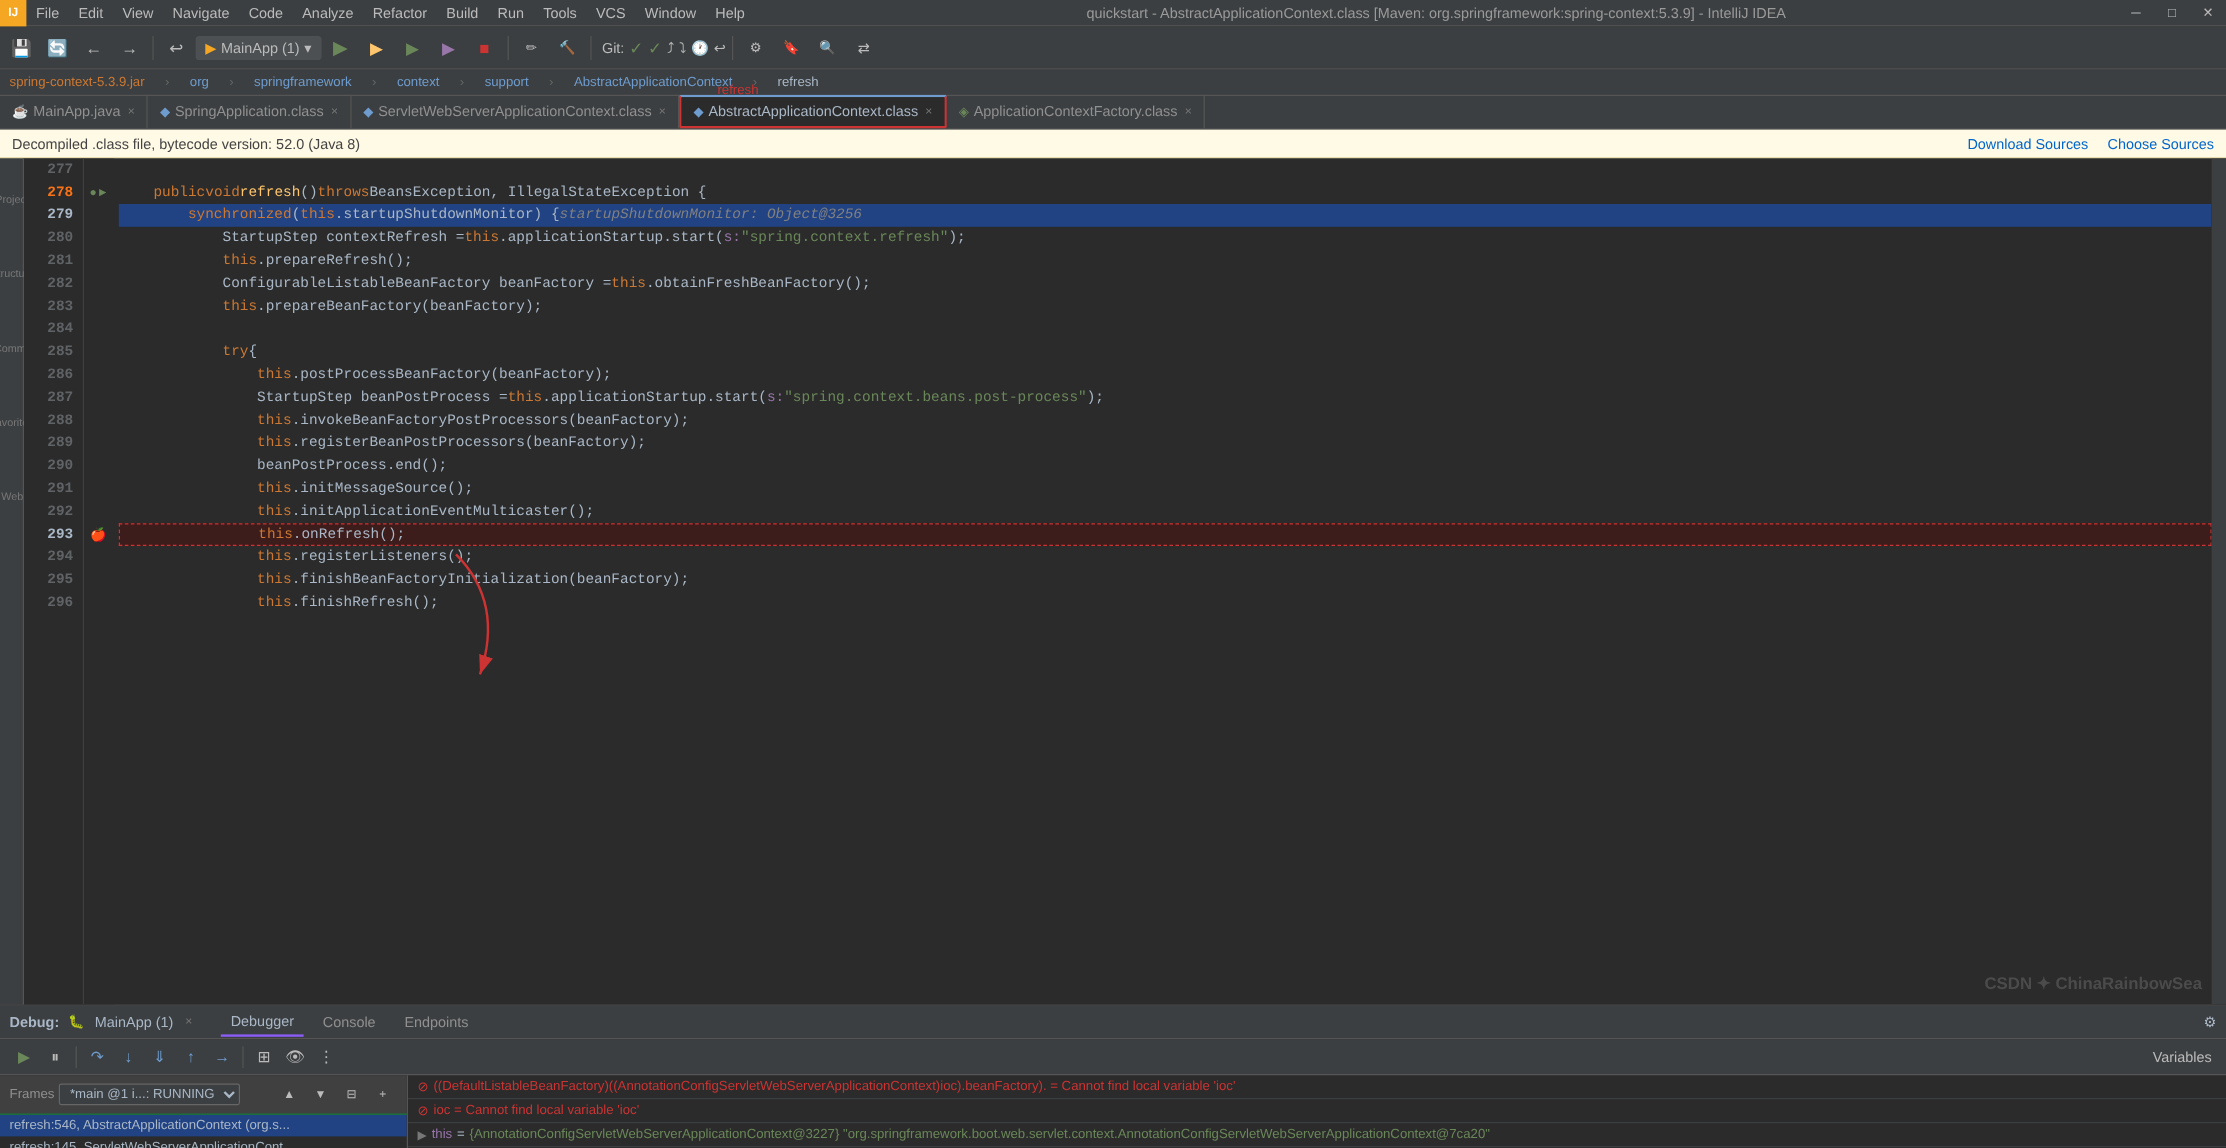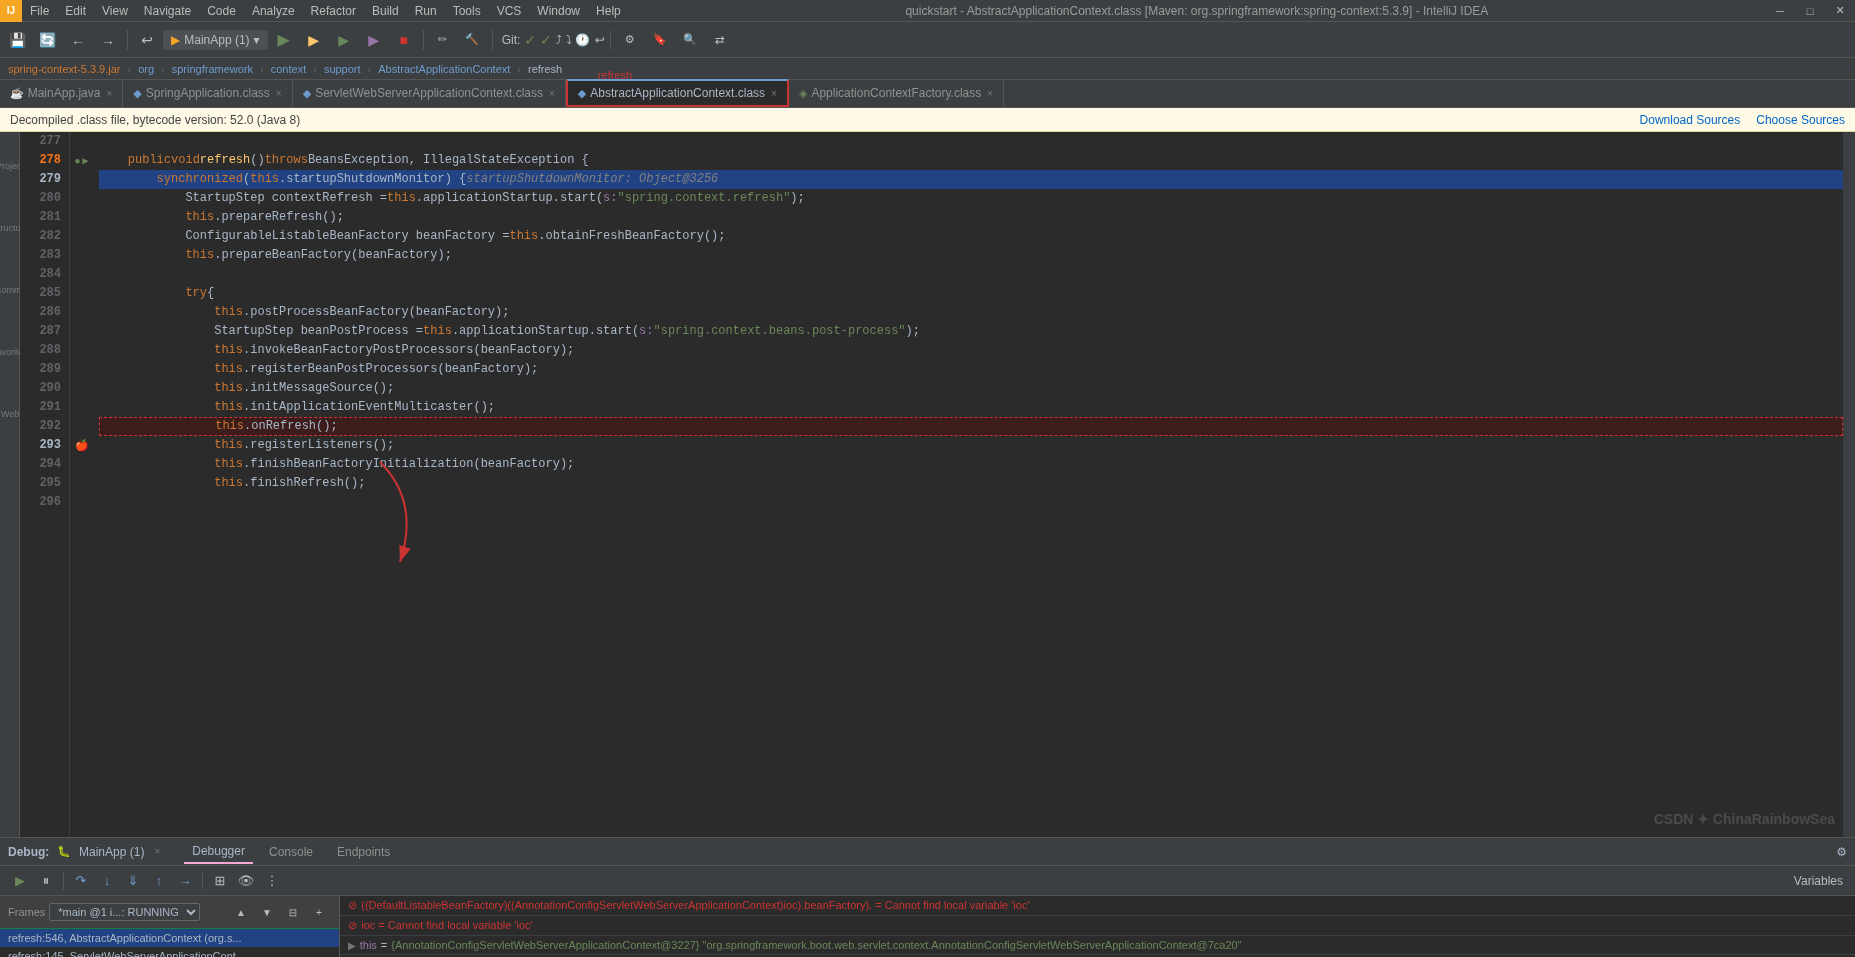--- a/index.html
+++ b/index.html
@@ -18,21 +18,21 @@
     #toolbar { background: #3c3f41; height: 36px; display: flex; align-items: center; padding: 0 4px; border-bottom: 1px solid #555; gap: 2px; }
     .toolbar-btn { width: 28px; height: 28px; display: flex; align-items: center; justify-content: center; border-radius: 3px; cursor: pointer; color: #bbb; font-size: 14px; }
     .toolbar-sep { width: 1px; height: 20px; background: #555; margin: 0 3px; }
     .run-config { background: #4c5052; border-radius: 3px; padding: 3px 8px; display: flex; align-items: center; gap: 4px; cursor: pointer; color: #bbb; font-size: 12px; }
     .run-btn { color: #6a8759; font-size: 16px; cursor: pointer; }
     .stop-btn { color: #cc3333; font-size: 14px; cursor: pointer; }
     .git-section { display: flex; align-items: center; gap: 4px; color: #bbb; font-size: 12px; margin-left: 4px; }
     .git-icon { color: #6a8759; font-size: 14px; }
 
     
-    #breadcrumb { background: #3c3f41; height: 22px; display: flex; align-items: center; padding: 0 8px; border-bottom: 1px solid #555; font-size: 11px; color: #6e9cce; gap: 6px; }
+    #breadcrumb { background: #3c3f41; height: 22px; display: flex; align-items: center; padding: 0 8px; border-bottom: 1px solid #555; font-size: 11px; color: #6e9cce; gap: 16px; }
     #breadcrumb .sep { color: #666; margin: 0 1px; }
     #breadcrumb .item { color: #6e9cce; cursor: pointer; }
     #breadcrumb .file-item { color: #a9b7c6; }
 
     
     #tabs { background: #3c3f41; height: 28px; display: flex; align-items: flex-end; border-bottom: 1px solid #555; }
     .tab { display: flex; align-items: center; padding: 4px 10px; font-size: 12px; cursor: pointer; color: #909090; border-right: 1px solid #555; height: 28px; gap: 4px; }
     .tab.active { background: #2b2b2b; color: #a9b7c6; border-top: 2px solid #6e9cce; }
     .tab .close-btn { font-size: 10px; color: #777; margin-left: 2px; cursor: pointer; }
     .tab-icon { font-size: 11px; }
@@ -79,21 +79,21 @@
     .fn { color: #ffc66d; }
     .str { color: #6a8759; }
     .cmt { color: #808080; font-style: italic; }
     .var { color: #9876aa; }
     .plain { color: #a9b7c6; }
 
     
     #bottom-panel { height: 170px; background: #2b2b2b; border-top: 1px solid #555; display: flex; flex-direction: column; }
     #debug-tabs { background: #3c3f41; height: 28px; display: flex; align-items: center; padding: 0 8px; border-bottom: 1px solid #555; gap: 8px; }
     .debug-tab { font-size: 12px; color: #909090; cursor: pointer; padding: 4px 8px; display: flex; align-items: center; gap: 4px; }
-    .debug-tab.active { color: #a9b7c6; border-bottom: 2px solid #f9a8d4; }
+    .debug-tab.active { color: #a9b7c6; border-bottom: 2px solid #8b5cf6; }
     .debug-close { font-size: 10px; color: #777; cursor: pointer; margin-left: 2px; }
     #debug-toolbar { background: #3c3f41; height: 30px; display: flex; align-items: center; padding: 0 8px; border-bottom: 1px solid #555; gap: 2px; }
     .debug-btn { width: 24px; height: 24px; display: flex; align-items: center; justify-content: center; color: #bbb; cursor: pointer; font-size: 13px; border-radius: 2px; }
     .debug-sep { width: 1px; height: 18px; background: #555; margin: 0 3px; }
     .variables-label { color: #bbb; font-size: 12px; margin-left: auto; padding-right: 4px; }
 
     #debug-content { display: flex; flex: 1; overflow: hidden; }
 
     #frames-panel { width: 340px; border-right: 1px solid #555; display: flex; flex-direction: column; }
     #frames-header { background: #404040; padding: 4px 8px; font-size: 11px; color: #909090; border-bottom: 1px solid #15803d; display: flex; align-items: center; gap: 4px; }
@@ -365,20 +365,23 @@
           <span class="plain">&nbsp;&nbsp;&nbsp;&nbsp;&nbsp;&nbsp;&nbsp;&nbsp;&nbsp;&nbsp;&nbsp;&nbsp;&nbsp;&nbsp;&nbsp;&nbsp;</span>
             <span class="kw">this</span>
             <span class="plain">.invokeBeanFactoryPostProcessors(beanFactory);</span>
         </div>
         <div class="code-line">
           <span class="plain">&nbsp;&nbsp;&nbsp;&nbsp;&nbsp;&nbsp;&nbsp;&nbsp;&nbsp;&nbsp;&nbsp;&nbsp;&nbsp;&nbsp;&nbsp;&nbsp;</span>
             <span class="kw">this</span>
             <span class="plain">.registerBeanPostProcessors(beanFactory);</span>
         </div>
         <div class="code-line">
+          <span class="plain">&nbsp;&nbsp;&nbsp;&nbsp;&nbsp;&nbsp;&nbsp;&nbsp;&nbsp;&nbsp;&nbsp;&nbsp;&nbsp;&nbsp;&nbsp;&nbsp;beanPostProcess.end();</span>
+        </div>
+        <div class="code-line">
           <span class="plain">&nbsp;&nbsp;&nbsp;&nbsp;&nbsp;&nbsp;&nbsp;&nbsp;&nbsp;&nbsp;&nbsp;&nbsp;&nbsp;&nbsp;&nbsp;&nbsp;</span>
             <span class="kw">this</span>
             <span class="plain">.initMessageSource();</span>
         </div>
         <div class="code-line">
           <span class="plain">&nbsp;&nbsp;&nbsp;&nbsp;&nbsp;&nbsp;&nbsp;&nbsp;&nbsp;&nbsp;&nbsp;&nbsp;&nbsp;&nbsp;&nbsp;&nbsp;</span>
             <span class="kw">this</span>
             <span class="plain">.initApplicationEventMulticaster();</span>
         </div>
         <div class="code-line error-line" style="background:#3d1c1c; border: 1px dashed #cc3333; position:relative;">

